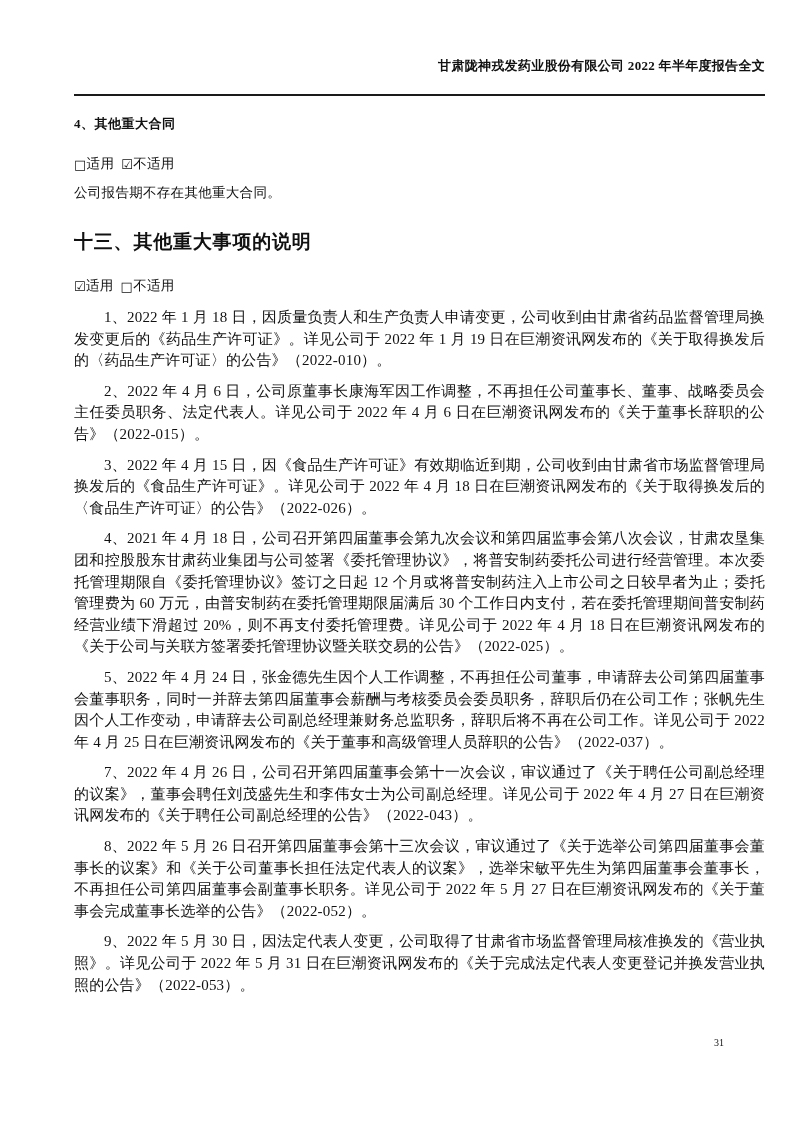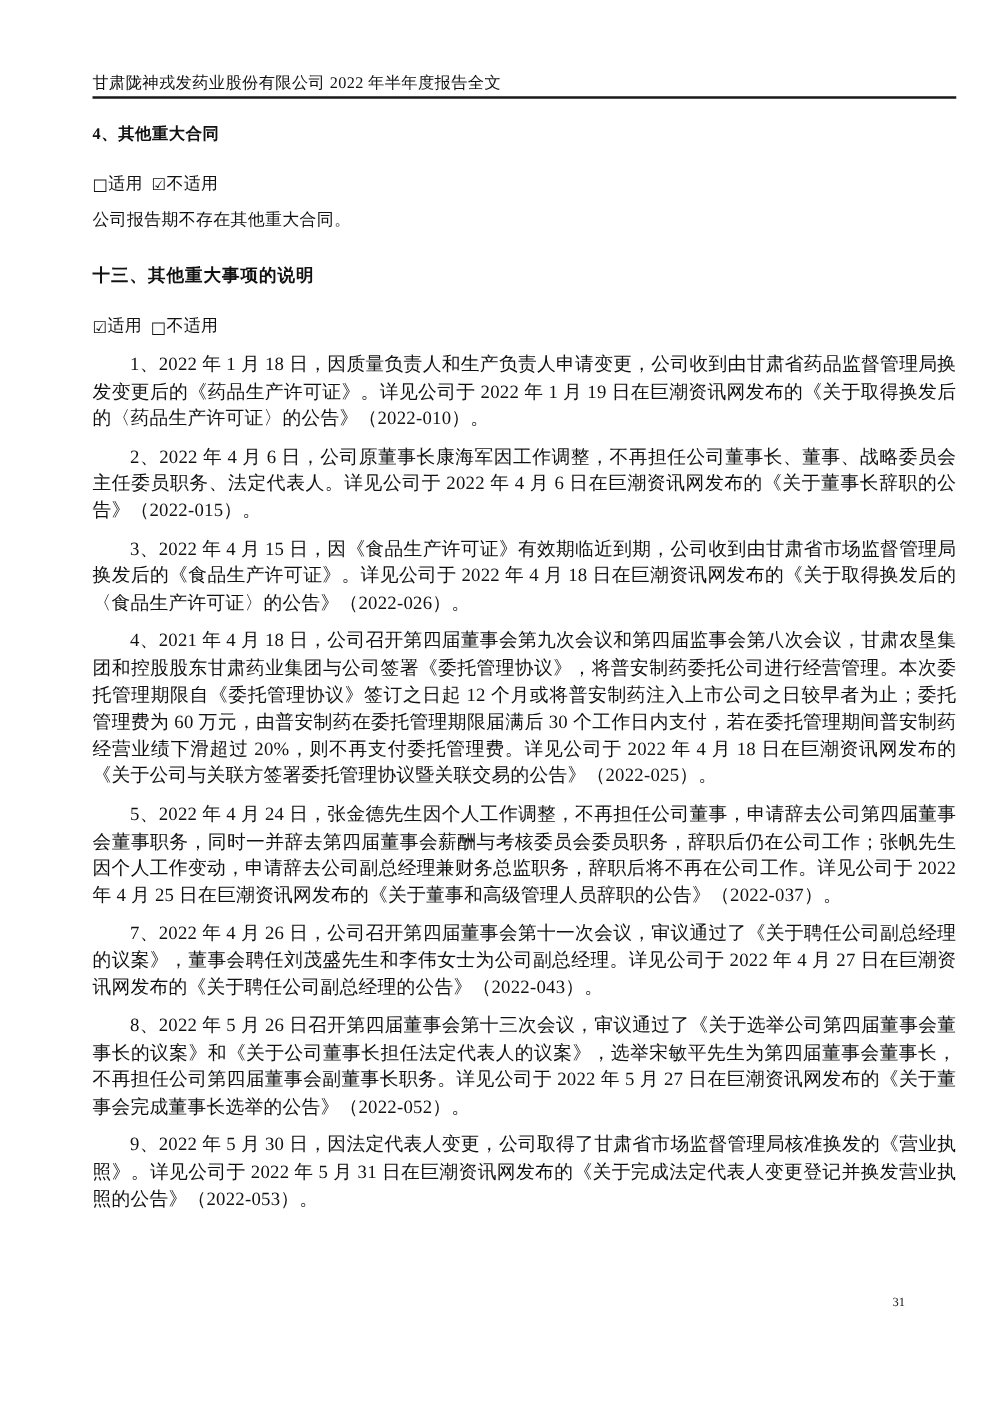--- a/index.html
+++ b/index.html
@@ -17,36 +17,38 @@
     color: #111111;
   }
   .content {
     position: absolute;
     left: 74px;
     right: 28px;
     top: 0;
   }
   .doc-header {
     padding-top: 57px;
-    padding-bottom: 2px;
+    padding-bottom: 19px;
+    text-align: right;
     font-size: 13px;
     letter-spacing: 0.3px;
     border-bottom: 2px solid #1a1a1a;
     white-space: nowrap;
+    font-weight: bold;
   }
   .heading-sub {
     margin: 19px 0 0 0;
     font-size: 13px;
     font-weight: 700;
     letter-spacing: 0.5px;
     font-family: Liberation Serif, serif;
   }
   .heading-main {
     margin: 27px 0 0 0;
-    font-size: 14px;
+    font-size: 19px;
     font-weight: 700;
     letter-spacing: 0.8px;
   }
   .applicability {
     margin-top: 22px;
     font-size: 13.5px;
     letter-spacing: 0.3px;
   }
   .applicability .gap { display: inline-block; width: 7px; }
   .checkbox {

